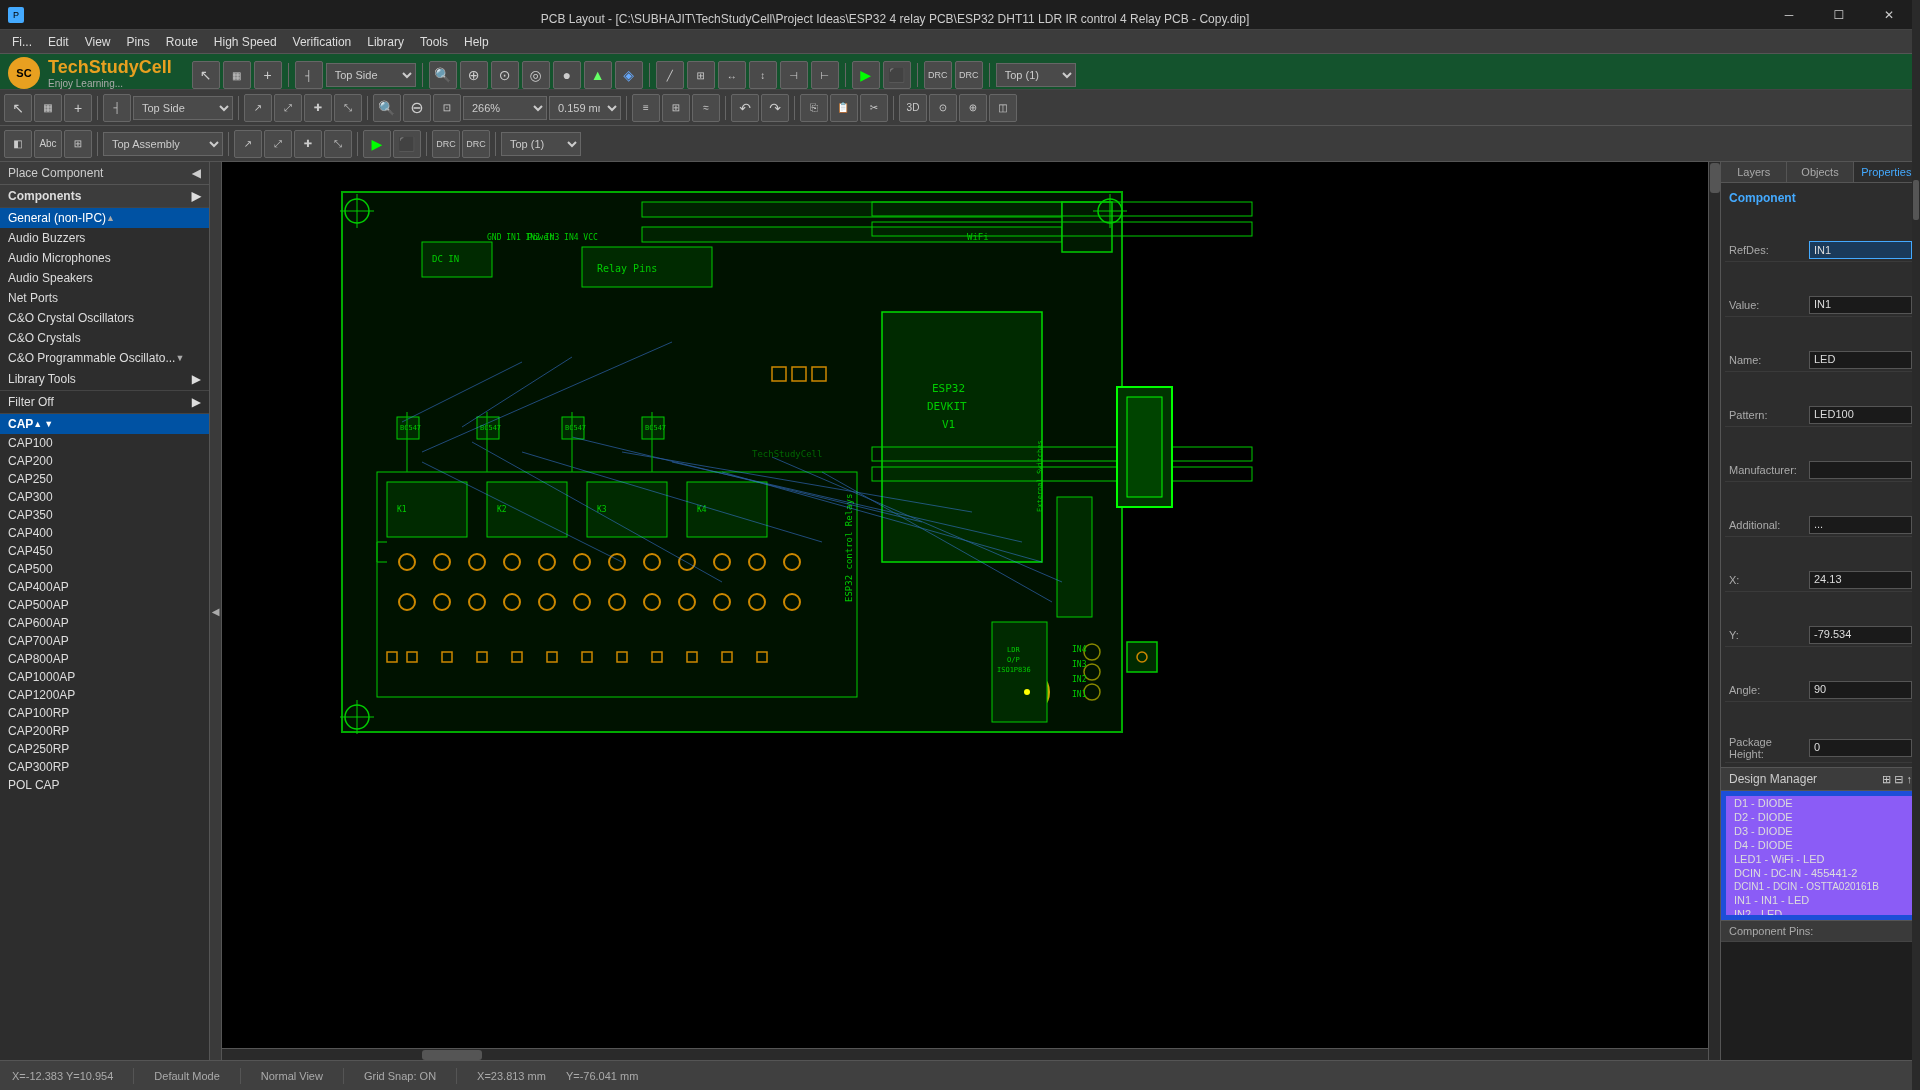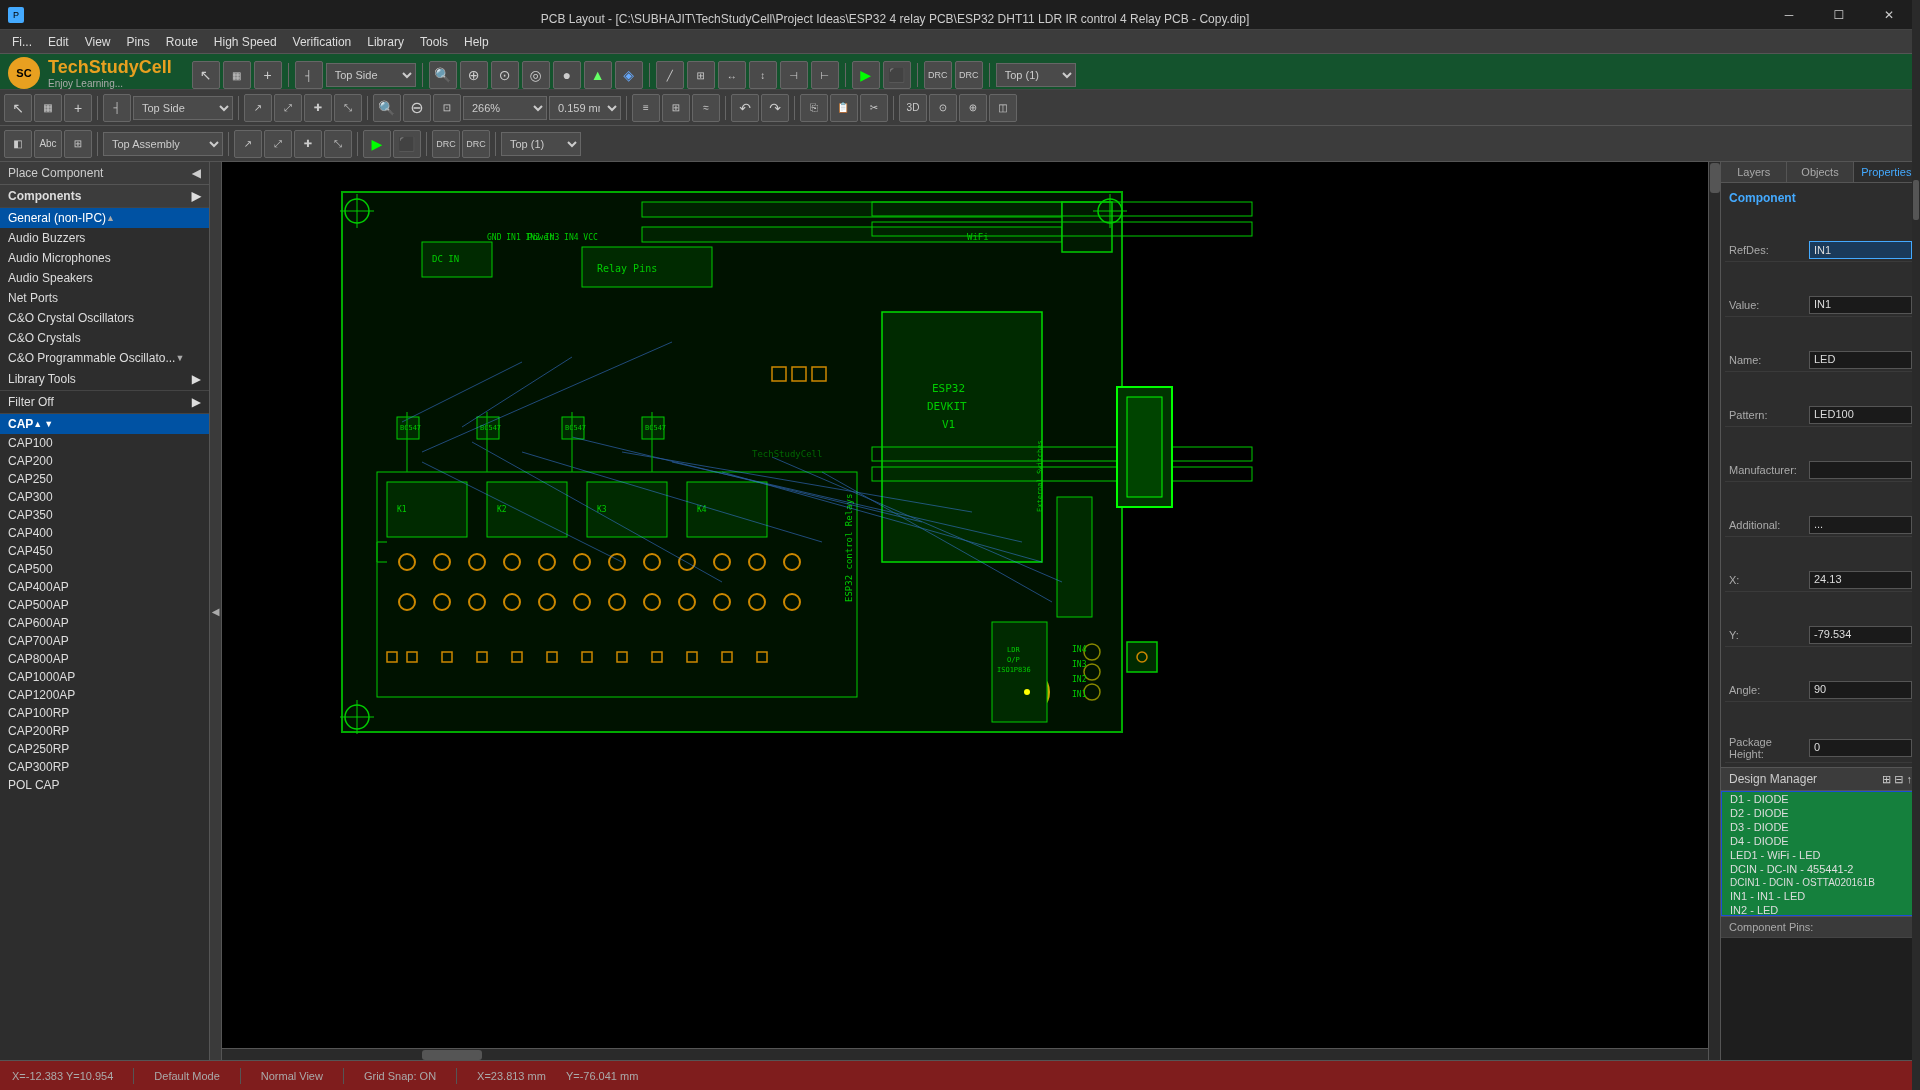--- a/index.html
+++ b/index.html
@@ -117,21 +117,21 @@
     .dm-item {
       padding: 1px 8px; color: #ddd; font-size: 11px; cursor: pointer;
     }
     .component-pins-label {
       padding: 4px 8px; color: #aaa; font-size: 11px;
       border-top: 1px solid #555; background: #3a3a3a;
     }
 
     
     #statusbar {
-      height: 30px; background: #7f1d1d; border-top: 1px solid #555;
+      height: 30px; background: #404040; border-top: 1px solid #555;
       display: flex; align-items: center; padding: 0 12px; gap: 20px;
       color: #aaa; font-size: 11px;
     }
     #statusbar .status-sep { width: 1px; height: 16px; background: #555; }
 
     
     .panel-scroll { overflow-y: auto; flex: 1; }
 
     
     .cat-item {
@@ -613,21 +613,21 @@
 
     <div class="design-manager-title">
       <span>Design Manager</span>
       <div style="display:flex;gap:3px">
         <span style="cursor:pointer;font-size:11px">⊞</span>
         <span style="cursor:pointer;font-size:11px">⊟</span>
         <span style="cursor:pointer;font-size:11px">↑</span>
       </div>
     </div>
 
-    <div class="panel-scroll" style="height:160px;overflow-y:auto;background:#15803d;border:1px solid #1d4ed8">
+    <div class="panel-scroll" style="height:160px;overflow-y:auto;background:#8b5cf6;border:5px solid #1d4ed8">
       <div class="dm-item">D1 - DIODE</div>
       <div class="dm-item">D2 - DIODE</div>
       <div class="dm-item">D3 - DIODE</div>
       <div class="dm-item">D4 - DIODE</div>
       <div class="dm-item">LED1 - WiFi - LED</div>
       <div class="dm-item">DCIN - DC-IN - 455441-2</div>
       <div class="dm-item" style="font-size:10px">DCIN1 - DCIN - OSTTA020161B</div>
       <div class="dm-item">IN1 - IN1 - LED</div>
       <div class="dm-item">IN2 - LED</div>
       <div class="dm-item">IN3 - LED</div>

